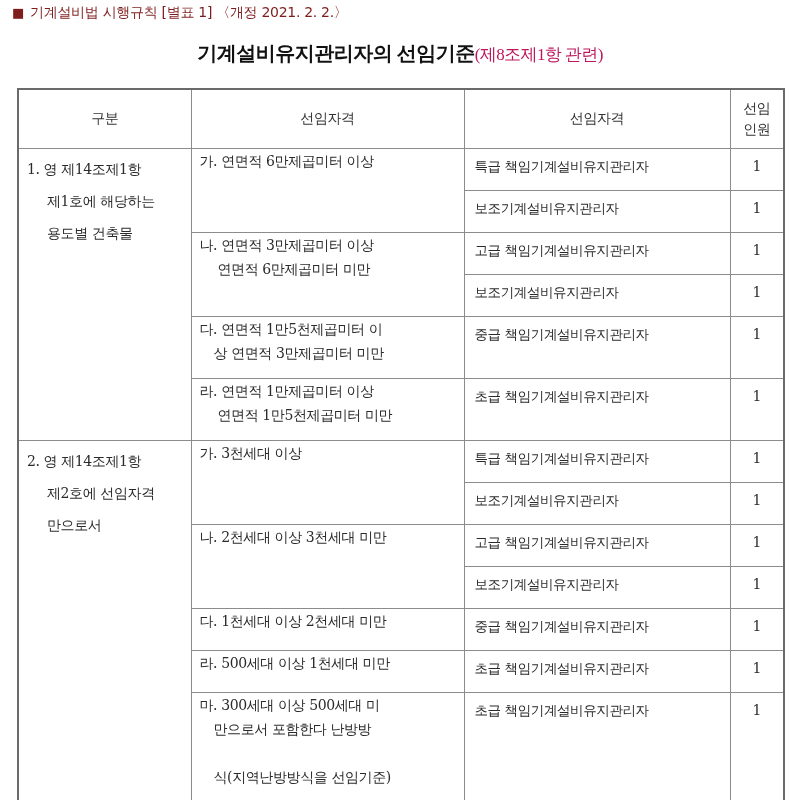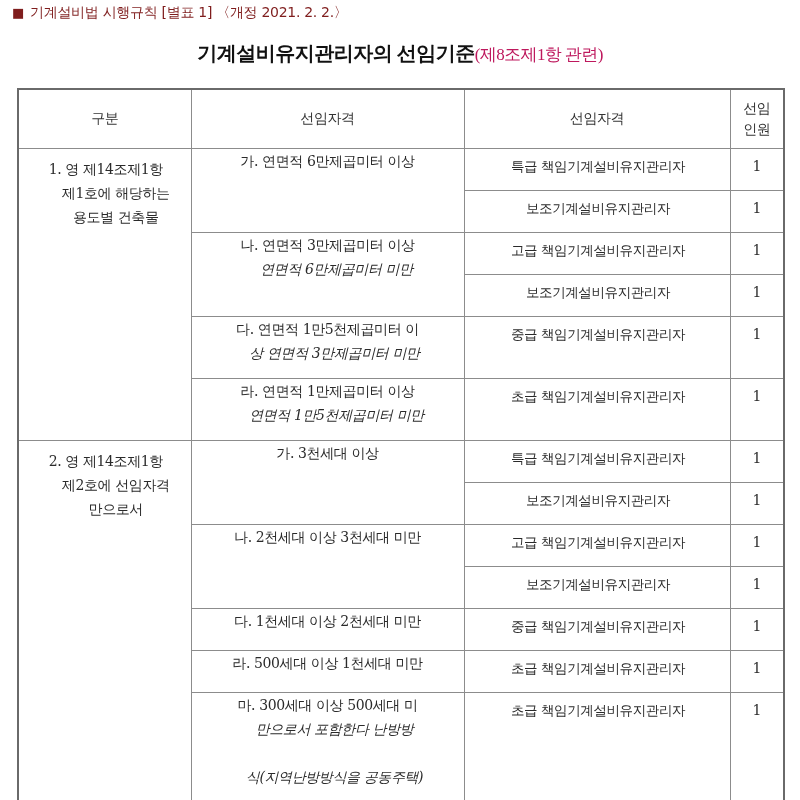--- a/index.html
+++ b/index.html
@@ -22,31 +22,31 @@
     letter-spacing: -0.5px;
   }
   .title .sub {
     font-family: Liberation Serif, serif; font-size: 17px; color: #be185d; letter-spacing: -0.6px;
   }
   table {
     position: absolute; left: 17px; top: 88px; width: 766px;
     border-collapse: collapse; table-layout: fixed;
     font-size: 14px; letter-spacing: -0.4px;
   }
-  th, td { border: 1px solid #8c8c8c; padding: 0; vertical-align: top; text-align: center; }
+  th, td { border: 1px solid #8c8c8c; padding: 0; vertical-align: top; }
   table { border-left: 2px solid #6a6a6a; border-right: 2px solid #6a6a6a; border-top: 2px solid #6a6a6a; }
   tr.bottom td { border-bottom: 2px solid #8c8c8c; }
   th {
     font-family: "DejaVu Sans", sans-serif; font-weight: normal; font-size: 14px;
     vertical-align: middle; text-align: center; height: 58px; color: #333;
   }
   td.cat { padding: 8px 6px 0 8px; line-height: 24px; }
-  td.cat .l2 { padding-left: 20px; display: block; }
+  td.cat .l2 { padding-left: 20px; display: block; margin-top: 8px; }
   td.target { padding: 0 8px 0 8px; line-height: 24px; }
-  td.target .cont { padding-left: 18px; display: block; font-style: italic; }
+  td.target .cont { padding-left: 18px; display: block; }
   td.qual { padding: 9px 8px 0 10px; height: 32px; white-space: nowrap; font-size: 13.5px; }
   td.num { text-align: center; padding-top: 9px; font-size: 14px; }
 </style>
 </head>
 <body>
 
 <div class="header-line">
   <span class="sq">■</span><span>기계설비법 시행규칙 [별표 1] 〈개정 2021. 2. 2.〉</span>
 </div>
 
@@ -157,20 +157,20 @@
       <td class="target">
         <span>라. 500세대 이상 1천세대 미만</span>
       </td>
       <td class="qual">초급 책임기계설비유지관리자</td>
       <td class="num">1</td>
     </tr>
     <tr class="bottom" style="height:112px">
       <td class="target">
         <span>마. 300세대 이상 500세대 미</span><br>
         <span class="cont" style="padding-left:14px">만으로서 포함한다 난방방</span><br>
-        <span class="cont" style="padding-left:14px">식(지역난방방식을 공동주택)</span><br>
+        <span class="cont" style="padding-left:14px">식(지역난방방식을 선임기준)</span><br>
         
       </td>
       <td class="qual">초급 책임기계설비유지관리자</td>
       <td class="num">1</td>
     </tr>
   </tbody>
 </table>
 
 </body></html>

